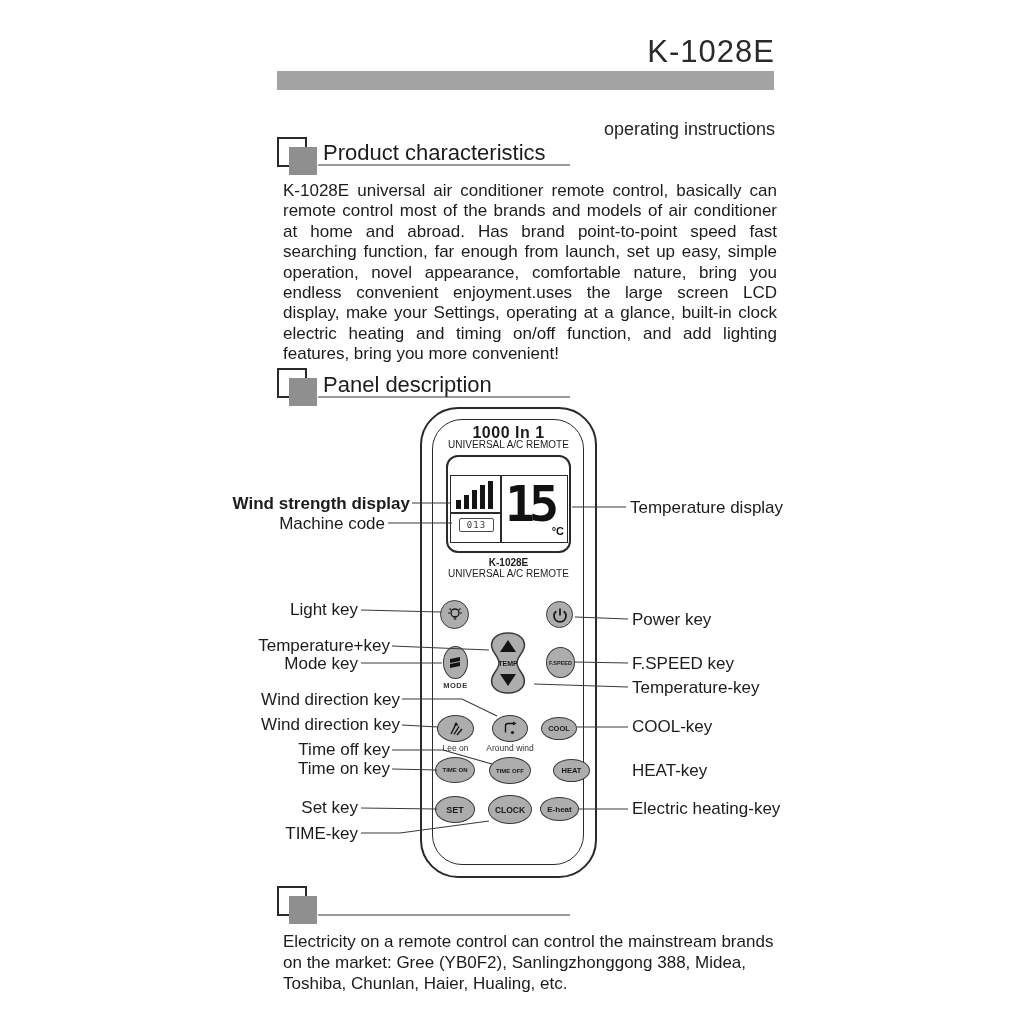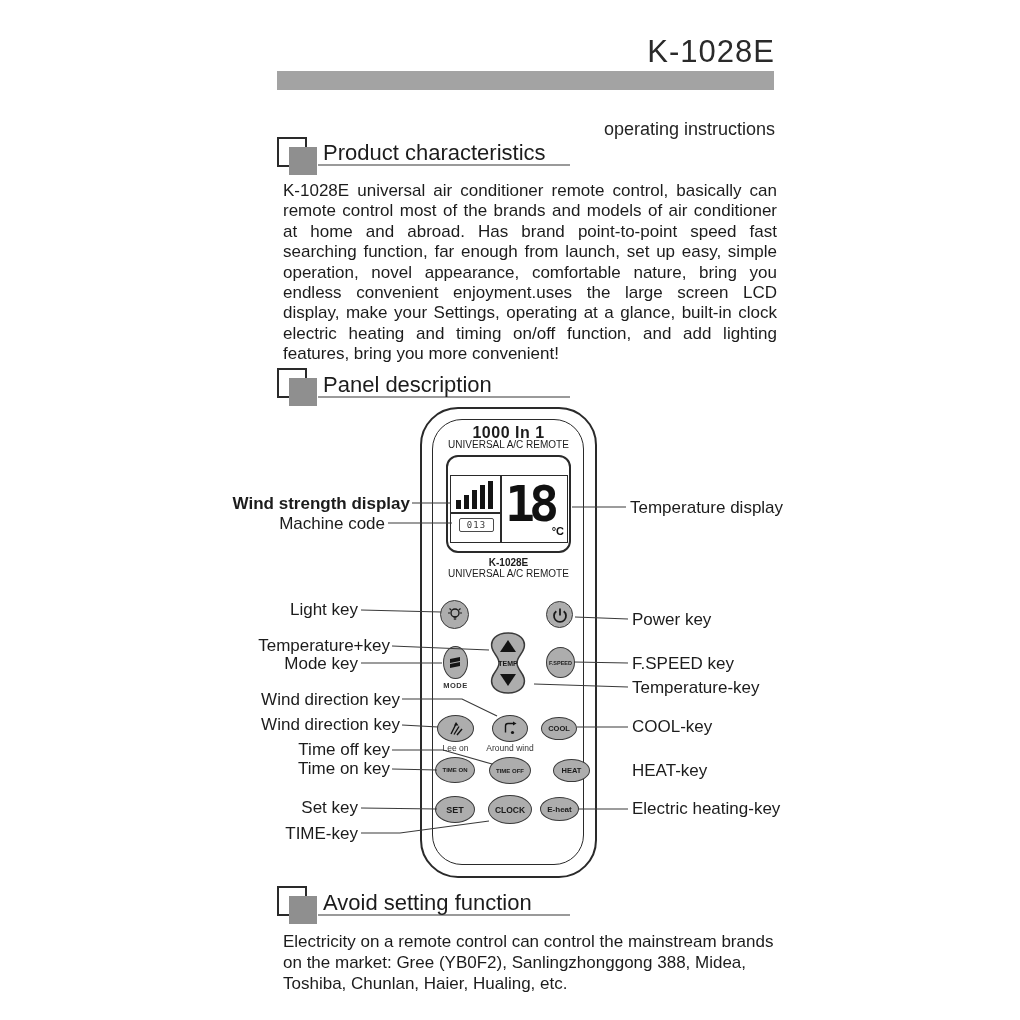--- a/index.html
+++ b/index.html
@@ -72,21 +72,21 @@
       <div class="abs lcd-vdiv"></div>
       <div class="abs lcd-hdiv"></div>
       <div class="abs bars">
         <div class="bar" style="height:9px;"></div>
         <div class="bar" style="height:14px;"></div>
         <div class="bar" style="height:19px;"></div>
         <div class="bar" style="height:24px;"></div>
         <div class="bar" style="height:28px;"></div>
       </div>
       <div class="abs code-box">013</div>
-      <div class="abs temp-num">18</div>
+      <div class="abs temp-num">15</div>
       <div class="abs temp-unit">°C</div>
     </div>
 
     <div class="abs rc-text" style="top:150px;font-size:10px;font-weight:700;">K-1028E</div>
     <div class="abs rc-text" style="top:161px;font-size:10px;">UNIVERSAL A/C REMOTE</div>
 
     <div class="btn" style="left:20px;top:193px;width:29px;height:29px;">
       <svg width="20" height="20" viewBox="0 0 20 20">
         <circle cx="10" cy="8" r="4" fill="none" stroke="#1a1a1a" stroke-width="1.4"></circle>
         <line x1="8.5" y1="12" x2="11.5" y2="12" stroke="#1a1a1a" stroke-width="1.3"></line>
@@ -205,16 +205,15 @@
   <div class="abs callout right-side" style="top:610px;left:632px;">Power key</div>
   <div class="abs callout right-side" style="top:654px;left:632px;">F.SPEED key</div>
   <div class="abs callout right-side" style="top:678px;left:632px;">Temperature-key</div>
   <div class="abs callout right-side" style="top:717px;left:632px;">COOL-key</div>
   <div class="abs callout right-side" style="top:761px;left:632px;">HEAT-key</div>
   <div class="abs callout right-side" style="top:799px;left:632px;">Electric heating-key</div>
 
   <div class="abs sq-outline" style="left:277px;top:886px;"></div>
   <div class="abs section-underline" style="left:318px;top:914px;width:252px;"></div>
   <div class="abs sq-gray" style="left:289px;top:896px;"></div>
-  <div class="abs section-title" style="left:323px;top:890px;">Avoid setting function</div>
   <div class="abs para2" style="left:283px;top:931px;width:494px;">Electricity on a remote control can control the mainstream brands on the market: Gree (YB0F2), Sanlingzhonggong 388, Midea, Toshiba, Chunlan, Haier, Hualing, etc.</div>
 
 </div>
 
 </body></html>

